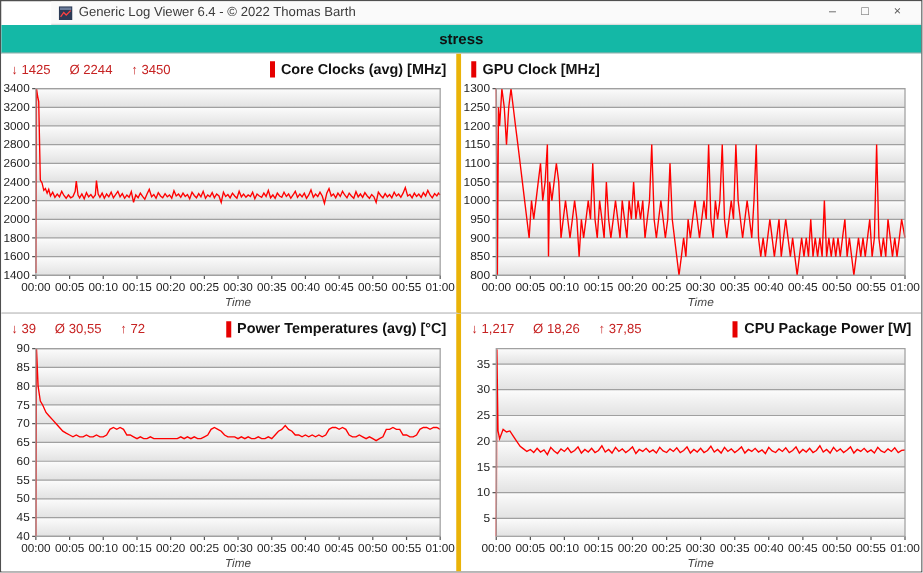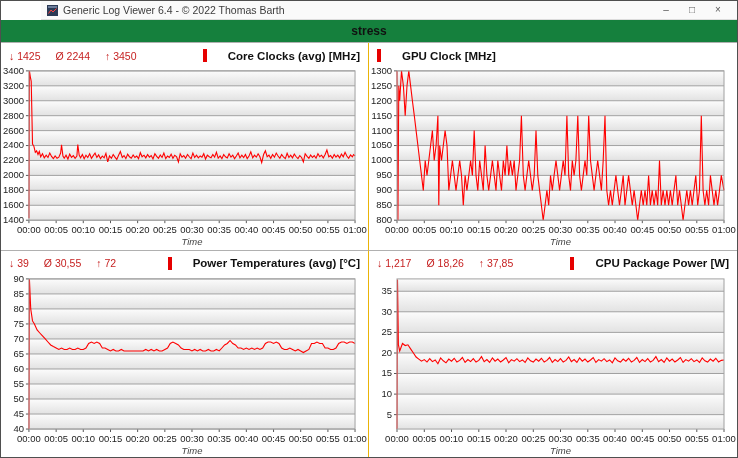--- a/index.html
+++ b/index.html
@@ -4,30 +4,30 @@
 <style>
   html,body{margin:0;padding:0;background:#c8c8c8;font-family:"Liberation Sans",sans-serif;}
   .window{position:relative;width:736px;height:456px;background:#ffffff;border:1px solid #4f4f4f;overflow:hidden;}
   
   .titlebar{height:18px;background:#fafafa;border-bottom:1px solid #dcdcdc;display:flex;align-items:center;padding:0 6px;margin-left:40px;}
   .app-icon{width:11px;height:11px;margin-right:5px;flex:0 0 auto;}
   .win-title{font-size:10.5px;color:#3c3c3c;flex:1 1 auto;white-space:nowrap;overflow:hidden;}
   .win-controls{display:flex;align-items:center;gap:0;}
   .win-btn{width:26px;text-align:center;font-size:10px;color:#5a5a5a;line-height:18px;cursor:default;}
   
-  .session{height:22px;display:flex;align-items:center;justify-content:center;border-bottom:1px solid #b0b0b0;background:#15803d;}
+  .session{height:22px;display:flex;align-items:center;justify-content:center;border-bottom:1px solid #b0b0b0;background:#14b8a6;}
   .session-title{font-size:12px;font-weight:bold;color:#111;}
   
   .grid{display:grid;grid-template-columns:1fr 1fr;grid-template-rows:1fr 1fr;height:415px;background:#fff;}
   .panel{display:flex;flex-direction:column;min-width:0;min-height:0;background:#fff;}
-  .panel.br{border-right:1px solid #eab308;}
+  .panel.br{border-right:4px solid #eab308;}
   .panel.bb{border-bottom:1px solid #b0b0b0;}
   .panel-header{height:21px;display:flex;align-items:center;justify-content:space-between;padding:2px 8px 0 8px;flex:0 0 auto;}
   .stats{display:flex;gap:15px;font-size:10.5px;color:#c62222;white-space:nowrap;}
-  .legend{display:flex;align-items:center;gap:21px;white-space:nowrap;}
+  .legend{display:flex;align-items:center;gap:5px;white-space:nowrap;}
   .legend-bar{width:4px;height:13px;background:#e60000;}
   .legend-title{font-size:11.5px;font-weight:bold;color:#111;}
   .chart{flex:1 1 auto;min-height:0;}
   .chart svg{width:100%;height:100%;display:block;}
 </style>
 </head>
 <body>
 
 <div class="window">
 

